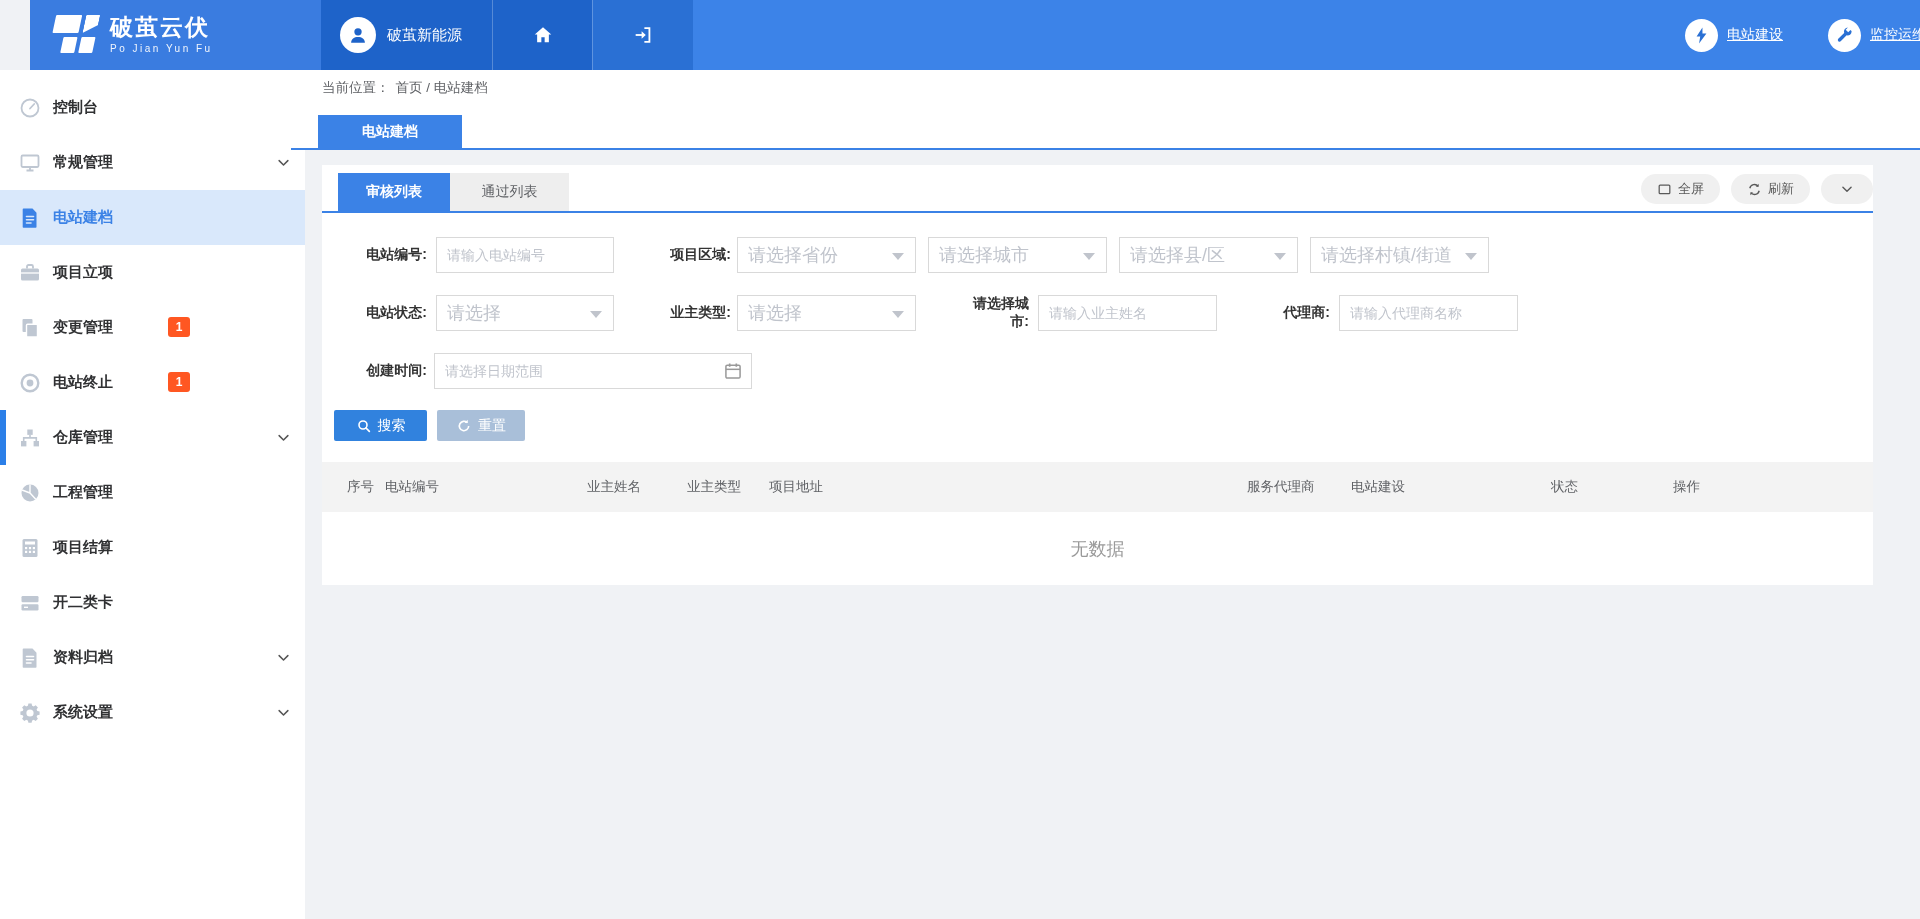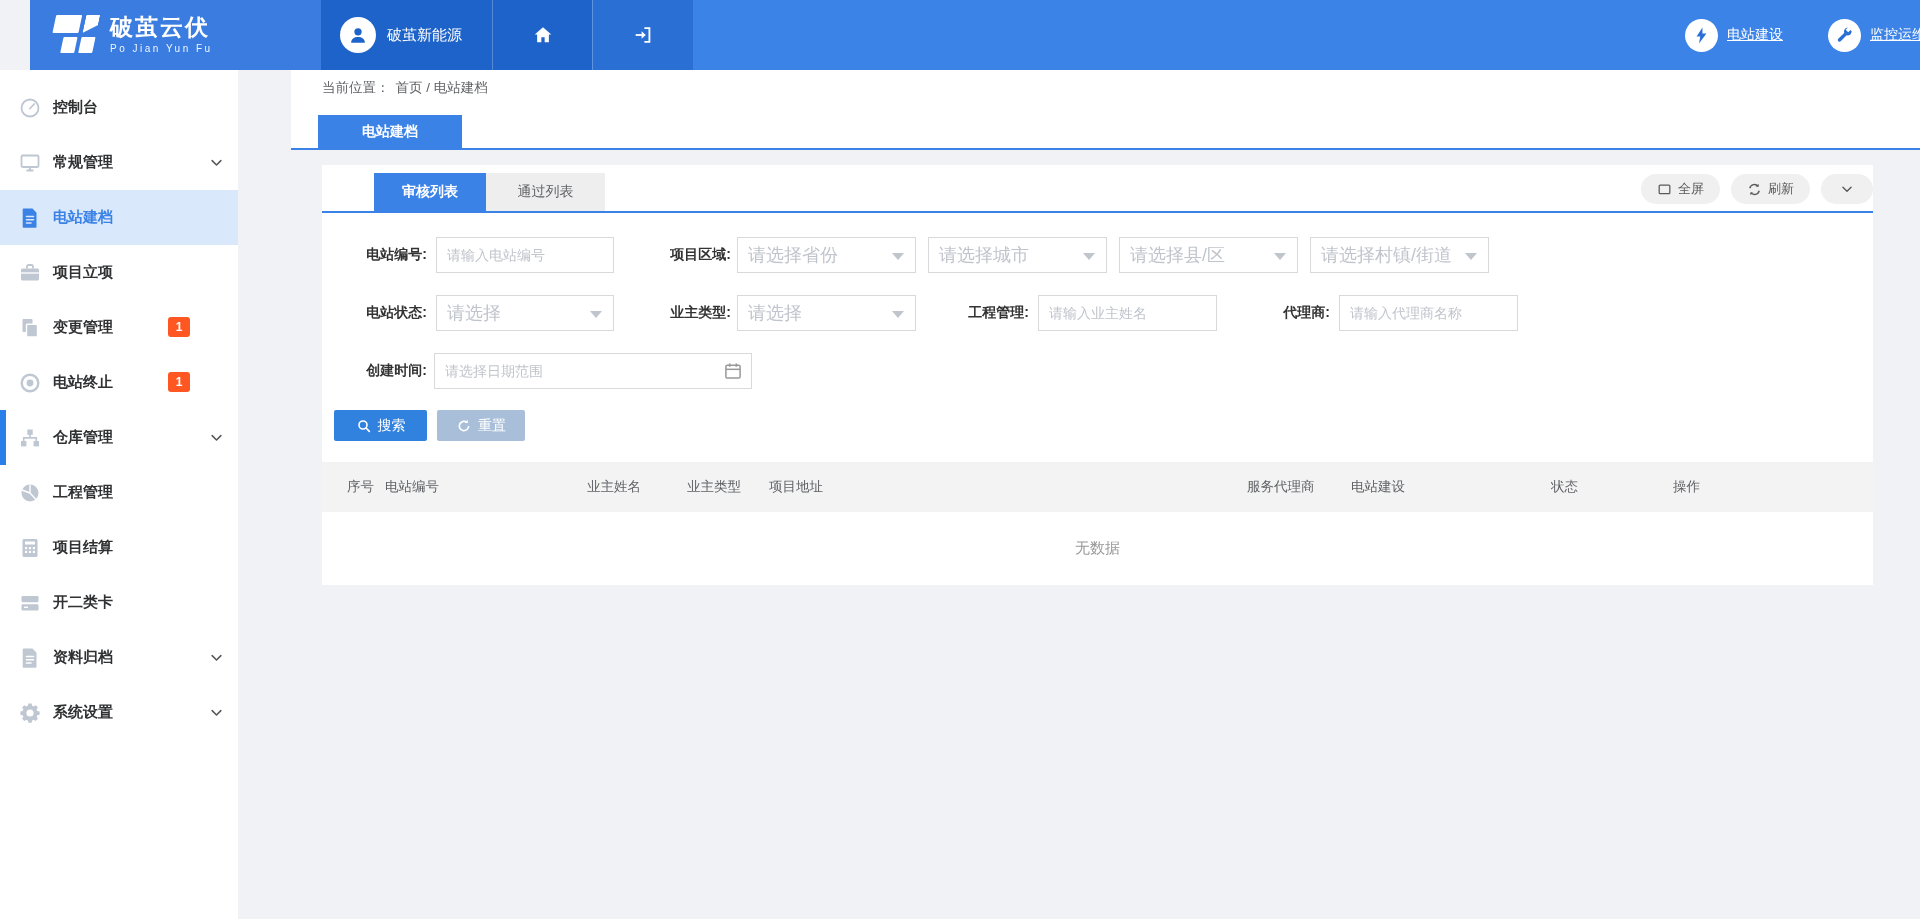--- a/index.html
+++ b/index.html
@@ -19,21 +19,21 @@
   .avatar { width:36px; height:36px; border-radius:50%; background:#fff; display:flex; align-items:center; justify-content:center; flex:none; }
   .user-name { margin-left:11px; font-size:15px; }
   .home-sec { width:100px; background:#1E63C9; border-left:1px solid rgba(255,255,255,.25); display:flex; align-items:center; justify-content:center; flex:none; }
   .login-sec { width:101px; background:#2A70D4; border-left:1px solid rgba(255,255,255,.25); display:flex; align-items:center; justify-content:center; flex:none; }
   .top-right { margin-left:auto; display:flex; align-items:center; gap:45px; padding-right:24px;text-decoration:underline; }
   .top-right .nav-item { display:flex; align-items:center; gap:9px; cursor:pointer; }
   .icon-circle { width:33px; height:33px; border-radius:50%; background:#fff; display:flex; align-items:center; justify-content:center; flex:none; }
   .top-right .nav-label { font-size:14px; }
 
   
-  .sidebar { position:absolute; top:70px; left:0; width:238px; height:849px; background:#fff; padding-top:10px; }
+  .sidebar { position:absolute; top:70px; left:0; width:305px; height:849px; background:#fff; padding-top:10px; }
   .side-item { position:relative; height:55px; display:flex; align-items:center; cursor:pointer; color:#303133; }
   .side-item .s-icon { width:24px; height:24px; margin-left:18px; color:#BFC7D2; flex:none; }
   .side-item .s-label { margin-left:11px; font-size:15px; font-weight:bold; }
   .side-item.active { background:#D9E8FB; color:#3B82E6; }
   .side-item.active .s-icon { color:#3B82E6; }
   .side-item .indicator { position:absolute; left:0; top:0; width:6px; height:55px; background:#2B7FE8; }
   .side-badge { position:absolute; left:168px; top:17px; min-width:22px; height:20px; background:#FF5722; color:#fff; border-radius:3px; font-size:12px; font-weight:bold; display:flex; align-items:center; justify-content:center; padding:0 4px; }
   .side-chevron { position:absolute; right:14px; top:20px; width:15px; height:15px; color:#555; }
 
   
@@ -41,21 +41,21 @@
   .breadcrumb-row { height:35px; background:#fff; display:flex; align-items:center; padding-left:31px; font-size:13.5px; color:#606266; }
   .breadcrumb-row .bc-path { margin-left:6px; }
   .pagetab-row { height:45px; background:#fff; border-bottom:2px solid #3B82E6; display:flex; align-items:flex-end; padding-left:27px; }
   .page-tab { width:144px; height:33px; background:#3B82E6; color:#fff; font-size:14px; font-weight:bold; display:flex; align-items:center; justify-content:center; cursor:pointer; }
 
   .content { padding:15px 0 0 31px; }
   .card { width:1551px; min-height:420px; background:#fff; }
 
   .card-head { height:48px; display:flex; align-items:flex-end; border-bottom:2px solid #3B82E6; padding-left:16px; position:relative; }
   .tab { height:38px; display:flex; align-items:center; justify-content:center; font-size:14px; cursor:pointer; }
-  .tab.active { width:112px; background:#3B82E6; color:#fff; font-weight:bold;margin-left:36px; }
+  .tab.active { width:112px; background:#3B82E6; color:#fff; font-weight:bold; }
   .tab.plain { width:119px; background:#EEEEEE; color:#606266; }
   .head-tools { position:absolute; right:0; top:9px; display:flex; align-items:center; gap:11px; }
   .pill { height:30px; border-radius:15px; background:#F0F0F0; color:#595959; font-size:13px; display:flex; align-items:center; gap:6px; padding:0 16px; border:none; cursor:pointer; }
   .pill svg { color:#595959; }
   .pill.sm { padding:0 19px; }
 
   
   .filters { padding:24px 0 0 12px; }
   .f-row { display:flex; align-items:center; margin-bottom:22px; }
   .f-label { font-size:14px; font-weight:bold; color:#333; text-align:right; flex:none; }
@@ -80,21 +80,21 @@
   .btn { height:31px; border:none; border-radius:2px; color:#fff; font-size:14px; display:flex; align-items:center; justify-content:center; gap:6px; cursor:pointer; }
   .btn-search { width:93px; background:#3182DE; }
   .btn-reset  { width:88px; background:#A9BFD9; }
 
   
   .table-area { margin-top:21px; }
   .t-head { height:50px; background:#F3F3F3; display:flex; align-items:center; padding:0 25px; }
   .t-cell { font-size:13.5px; color:#606266; flex:none; }
   .c0{width:38px;} .c1{width:202px;} .c2{width:100px;} .c3{width:82px;} .c4{width:478px;}
   .c5{width:104px;} .c6{width:200px;} .c7{width:122px;} .c8{width:175px;}
-  .t-empty { height:73px; display:flex; align-items:center; justify-content:center; font-size:15px; color:#999; }
+  .t-empty { height:73px; display:flex; align-items:center; justify-content:center; font-size:18px; color:#999; }
 
   svg { display:block; }
 </style>
 </head>
 <body>
 
 <div class="topbar">
   <div class="logo-sec">
     <span class="logo-mark">
       <i></i>
@@ -379,21 +379,21 @@
           <span class="f-label w64 mr9">电站状态:</span>
           <div class="sel">
             <span class="ph">请选择</span>
               <span class="caret"></span>
           </div>
           <span class="f-label w65 mr6 ml52">业主类型:</span>
           <div class="sel" style="width:179px">
             <span class="ph">请选择</span>
               <span class="caret"></span>
           </div>
-          <span class="f-label w63 mr9 ml50">工程管理:</span>
+          <span class="f-label w63 mr9 ml50">请选择城市:</span>
           <input class="inp" style="width: 179px;" placeholder="请输入业主姓名">
           <span class="f-label w54 mr9 ml59">代理商:</span>
           <input class="inp" style="width: 179px;" placeholder="请输入代理商名称">
         </div>
 
         <div class="f-row">
           <span class="f-label w64 mr7">创建时间:</span>
           <span class="date-wrap">
             <input class="inp" placeholder="请选择日期范围" style="">
             <span class="cal-icon">

